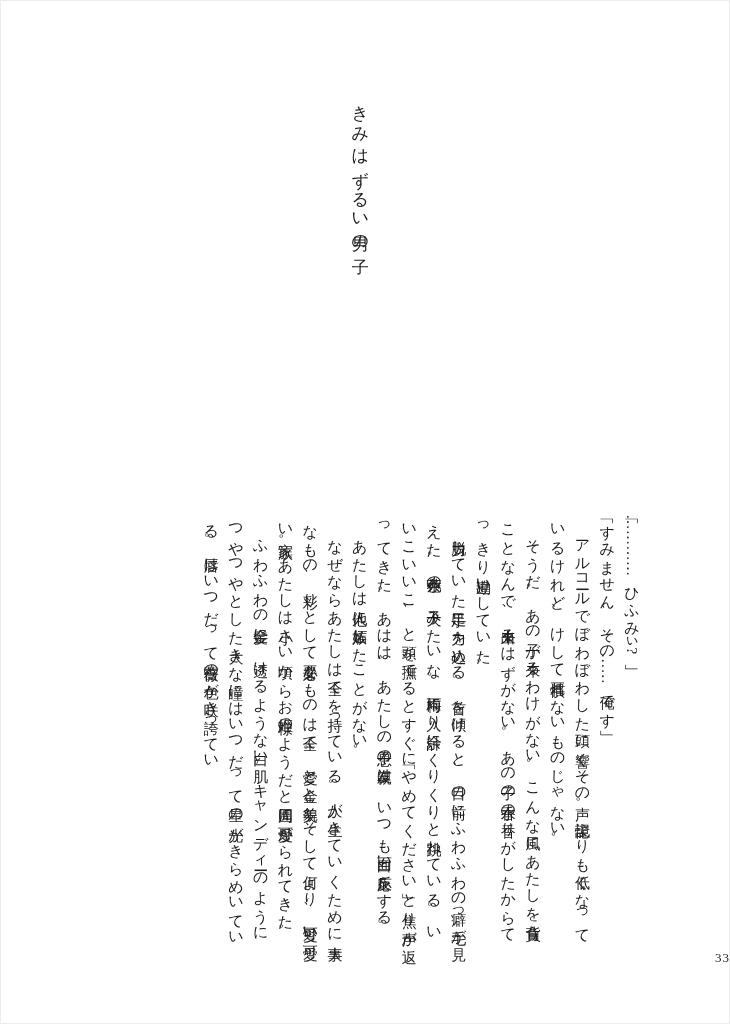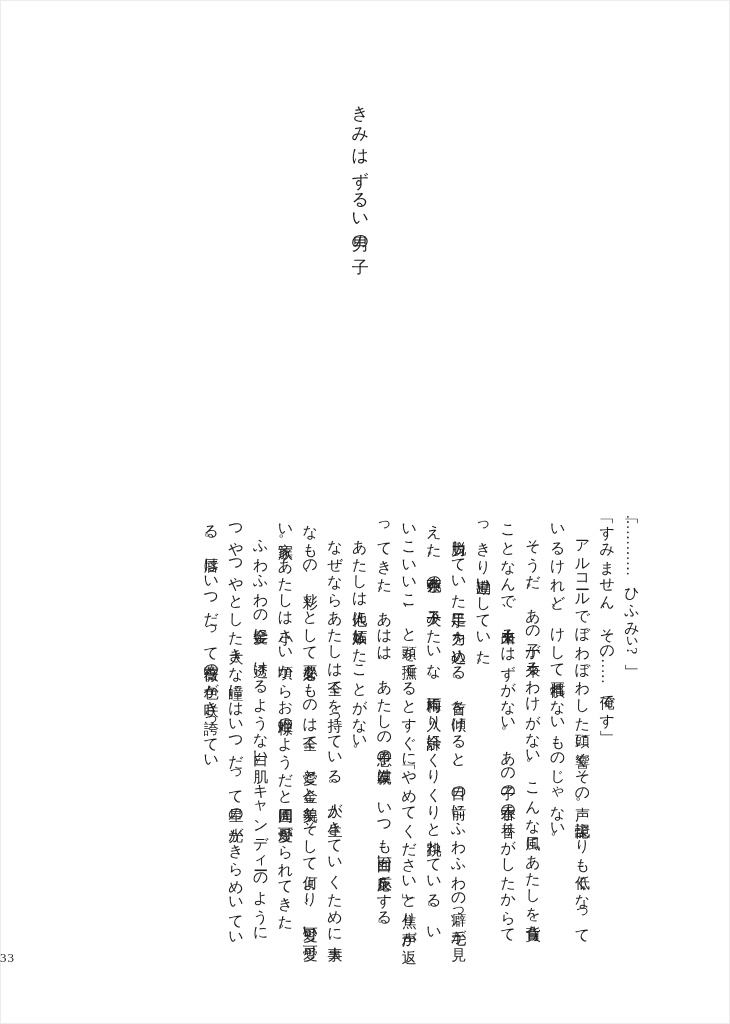--- a/index.html
+++ b/index.html
@@ -48,21 +48,21 @@
     padding: 0;
   }
   .body-vertical p.indent {
     text-indent: 1em;
   }
   .page-number {
     position: absolute;
     left: 0;
     top: 950px;
     width: 100%;
-    text-align: left;
+    text-align: right;
     font-size: 13px;
     letter-spacing: 1px;
   }
 </style>
 </head>
 <body>
 
 <div class="page">
 
   <div class="title-vertical">きみはずるい男の子</div>

